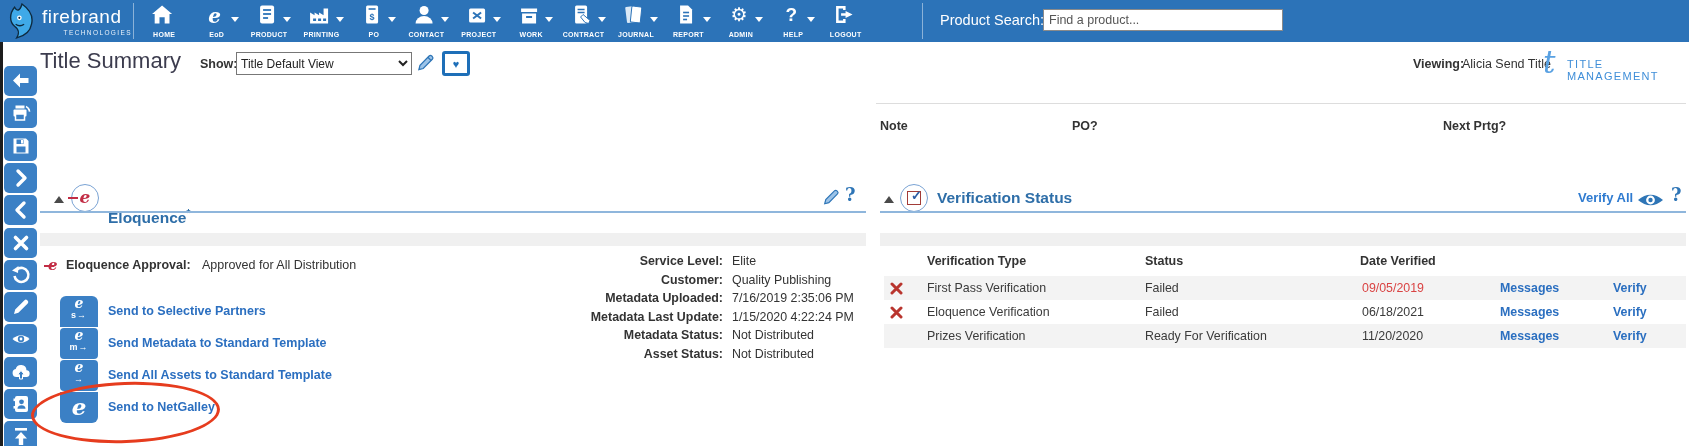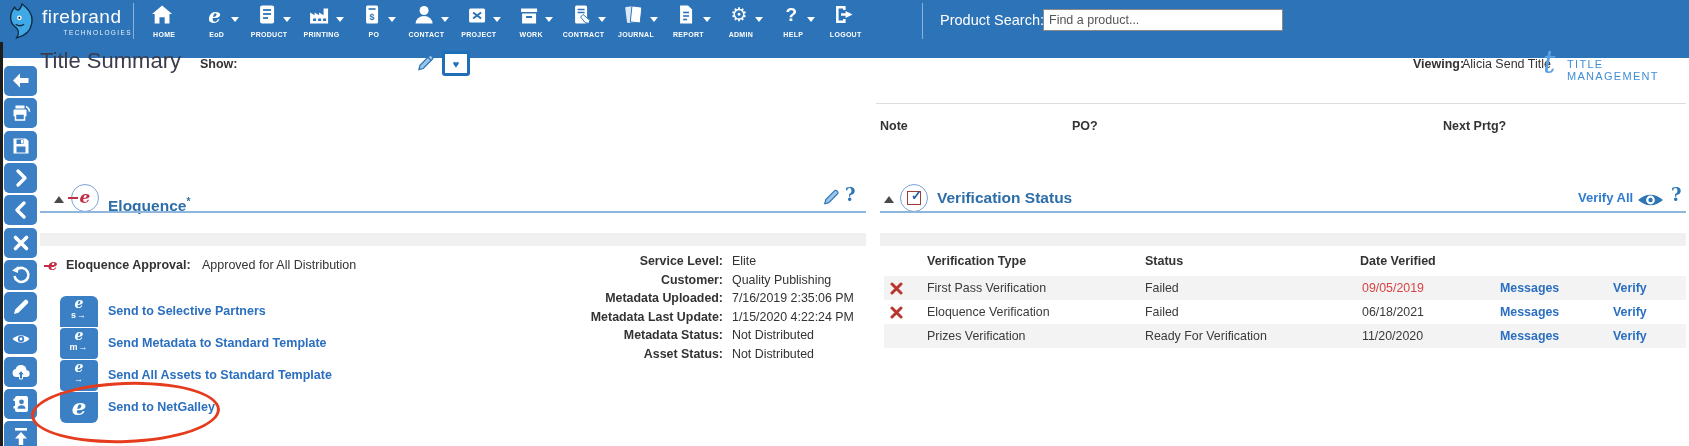--- a/index.html
+++ b/index.html
@@ -1,20 +1,20 @@
 <!DOCTYPE html>
 <html><head>
 <meta charset="utf-8">
 <style>
   html,body{margin:0;padding:0;background:#fff;}
   body{font-family:"Liberation Sans", sans-serif;}
   #app{position:relative;width:1689px;height:446px;overflow:hidden;background:#fff;}
 
   
-  .topbar{position:absolute;left:0;top:0;width:1689px;height:58px;background:#2c73b8;}
+  .topbar{position:absolute;left:0;top:0;width:1689px;height:42px;background:#2c73b8;}
   .brand{position:absolute;left:6px;top:3px;width:126px;height:36px;}
   .brand-name{position:absolute;left:36px;top:3px;color:#fff;font-size:19px;letter-spacing:.5px;}
   .brand-sub{position:absolute;left:36px;top:26px;width:90px;text-align:right;color:#e8f1fa;font-size:6.5px;letter-spacing:1.4px;}
   .vsep{position:absolute;top:3px;width:1px;height:36px;background:rgba(255,255,255,.45);}
   .nav{position:absolute;left:138px;top:0;width:734px;height:42px;display:flex;}
   .nav-item{position:relative;flex:1;height:42px;cursor:pointer;}
   .nav-ic{position:absolute;left:50%;transform:translateX(-58%);top:4px;width:24px;height:22px;text-align:center;}
   .nav-ic svg{display:block;margin:0 auto;}
   .nav-ic .glyph{color:#fff;font-size:19px;line-height:21px;}
   .glyph-e{font-family:"DejaVu Serif",serif;font-style:italic;font-weight:bold;font-size:20px;color:#fff;}
@@ -245,20 +245,23 @@
       </div>
     </div>
 
     <div class="vsep" style="left:922px;"></div>
     <div class="psearch-label">Product Search:</div>
     <input class="psearch-input" type="text" placeholder="Find a product..." style="">
   </div>
 
   <div class="page-title">Title Summary</div>
   <div class="show-label">Show:</div>
+  <select class="view-select">
+    <option>Title Default View</option>
+  </select>
   <div class="tb-pencil"><svg width="19" height="19" viewBox="0 0 20 20">
         <path d="M3 17.5 l1.2-4.6 L13.8 3.2 a2 2 0 0 1 2.8 0 l.6.6 a2 2 0 0 1 0 2.8 L7.6 16.3 Z" fill="#9cc3e8" stroke="#2e75b6" stroke-width="1.3"></path>
         <line x1="12.5" y1="4.5" x2="15.9" y2="7.9" stroke="#2e75b6" stroke-width="1.2"></line>
       </svg></div>
   <div class="tb-monitor"><span class="heart">♥</span></div>
   <div class="viewing-label">Viewing:</div>
   <div class="viewing-value">Alicia Send Title</div>
   <div class="tm-logo-t">t</div>
   <div class="tm-logo-text">TITLE MANAGEMENT</div>
 
@@ -343,21 +346,21 @@
   <div class="up-line"></div>
   <div class="up-h" style="left:880px">Note</div>
   <div class="up-h" style="left:1072px">PO?</div>
   <div class="up-h" style="left:1443px">Next Prtg?</div>
 
   <div class="sec-arrow" style="left:54px;top:196px"></div>
   <div class="sec-logo" style="left:71px;top:184px">
     <span class="elq-dash"></span>
     <span class="elq-e">e</span>
   </div>
-  <div class="sec-title" style="left:108px;top:188px"><span>Eloquence</span><span class="title-mark">*</span></div>
+  <div class="sec-title" style="left:108px;top:200px"><span>Eloquence</span><span class="title-mark">*</span></div>
   <div class="elq-pencil"><svg width="18" height="18" viewBox="0 0 20 20">
         <path d="M3 17.5 l1.2-4.6 L13.8 3.2 a2 2 0 0 1 2.8 0 l.6.6 a2 2 0 0 1 0 2.8 L7.6 16.3 Z" fill="#9cc3e8" stroke="#2e75b6" stroke-width="1.3"></path>
       </svg></div>
   <div class="help-q elq-help">?</div>
   <div class="sec-underline" style="left:40px;top:211px;width:826px"></div>
   <div class="gstrip" style="left:40px;top:233px;width:826px"></div>
 
   <div class="apr-e"><span class="elq-dash" style="top:9px"></span><span class="elq-e">e</span></div>
   <div class="apr-label">Eloquence Approval:</div>
   <div class="apr-value">Approved for All Distribution</div>

